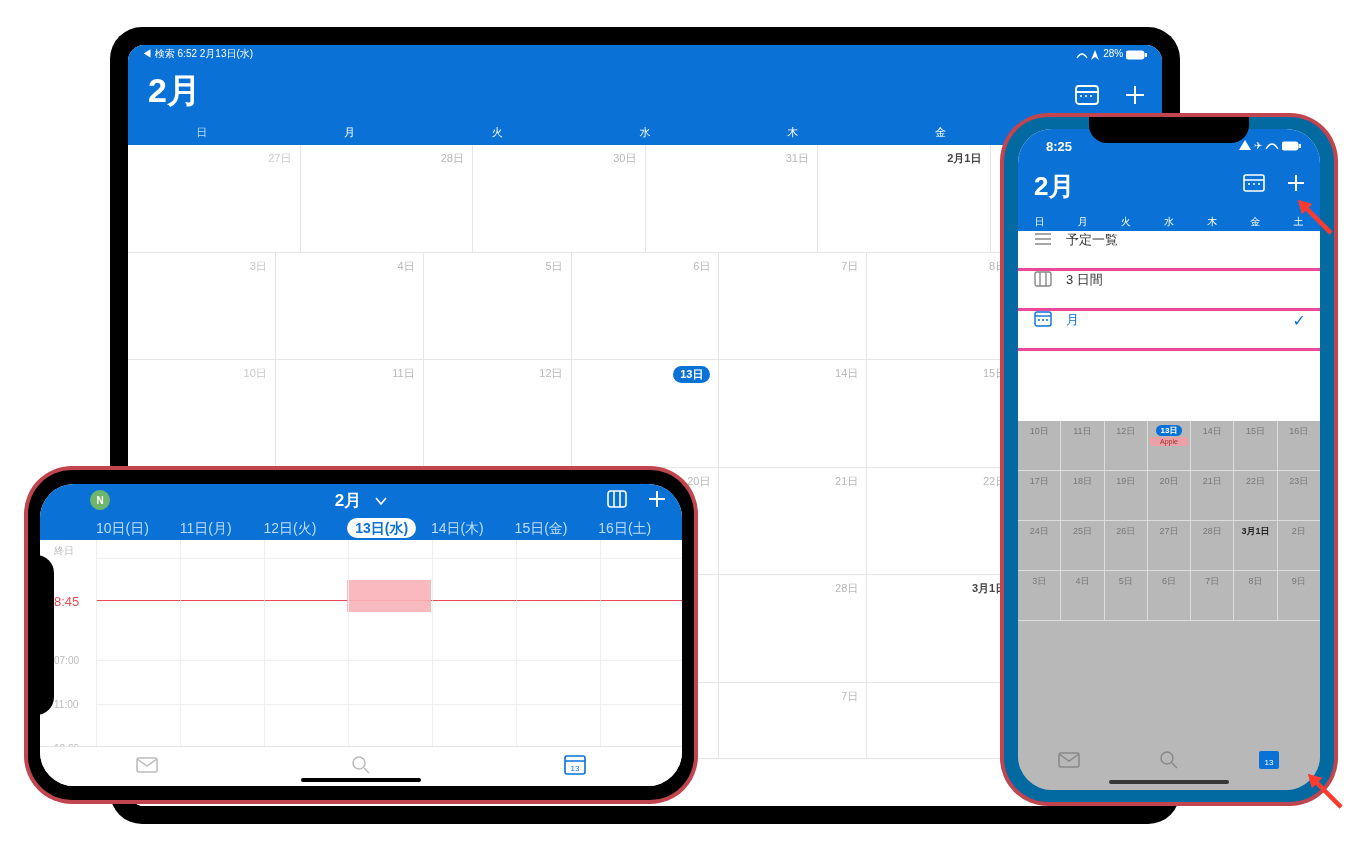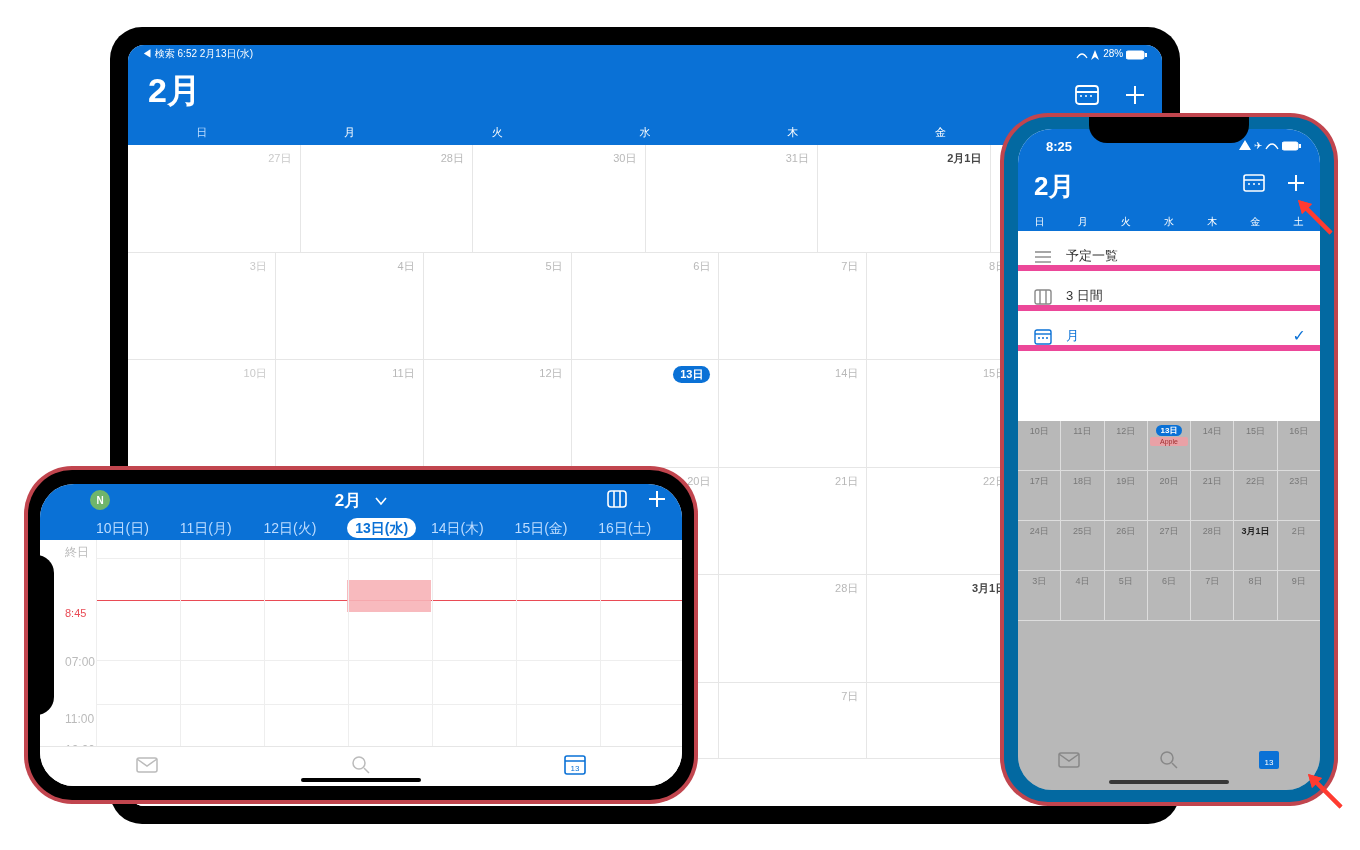--- a/index.html
+++ b/index.html
@@ -36,21 +36,21 @@
   #iphp .inner { background:#0369a1; border-radius:44px; width:100%; height:100%; position:relative;}
   #iphp .screen { left:14px; top:12px; right:14px; bottom:12px; border-radius:34px; }
   #iphp .notch { position:absolute; left:50%; transform:translateX(-50%); top:0; width:160px; height:26px; background:#000; border-radius:0 0 18px 18px; z-index:5;}
   #iphp .status { height:34px; background:#0a71d6; padding:0 18px;}
   #iphp .status .t { font-weight:600; font-size:13px; padding-left:10px;}
   #iphp .blue-bar.head { height:46px; display:flex; align-items:center; padding:0 16px; font-size:26px; font-weight:700;}
   #iphp .blue-bar.head .righti { position:absolute; right:12px; top:8px; display:flex; gap:18px;}
   #iphp .weekday-row { background:#0a71d6; height:22px;}
   #iphp .weekday-row > div { font-size:10px;}
   #iphp .menu { background:#fff; }
-  #iphp .menu .mi { height:40px; border-bottom:6px solid #ec4899; display:flex; align-items:flex-end; padding:0 14px; font-size:13px; color:#333; position:relative;}
+  #iphp .menu .mi { height:40px; border-bottom:3px solid #ec4899; display:flex; align-items:flex-start; padding:0 14px; font-size:13px; color:#333; position:relative;}
   #iphp .menu .mi .ic { width:22px; margin-right:12px; color:#888; display:flex; align-items:center; justify-content:center;}
   #iphp .menu .mi.sel { color:#0a71d6; }
   #iphp .menu .mi.sel .ic { color:#0a71d6;}
   #iphp .menu .mi .chk { position:absolute; right:14px; color:#0a71d6; font-size:16px;}
   #iphp .dim { background:rgba(0,0,0,0.28); position:absolute; left:0;right:0; }
   #iphp .gridp { display:flex; flex-direction:column; }
   #iphp .gridp .rp { height:50px; display:flex; border-bottom:1px solid #ddd;}
   #iphp .gridp .rp > div { flex:1; border-right:1px solid #ddd; font-size:9px; color:#777; text-align:center; padding-top:4px; position:relative;}
   #iphp .gridp .rp > div:last-child{border-right:none;}
   #iphp .gridp .rp > div.d { color:#222; font-weight:600;}
@@ -62,24 +62,24 @@
   #iphl .inner { background:#000; border-radius:44px; width:100%; height:100%; position:relative;}
   #iphl .screen { left:12px; top:14px; right:12px; bottom:14px; border-radius:34px; background:#fff;}
   #iphl .notch { position:absolute; left:0; top:50%; transform:translateY(-50%); width:26px; height:160px; background:#000; border-radius:0 18px 18px 0; z-index:5;}
   #iphl .blue-bar.head { height:32px; display:flex; align-items:center; justify-content:center; font-size:17px; font-weight:600; position:relative;}
   #iphl .blue-bar.head .av { position:absolute; left:50px; top:6px; width:20px; height:20px; background:#6fb56a; border-radius:50%; color:#fff; font-size:10px; display:flex; align-items:center;justify-content:center;}
   #iphl .blue-bar.head .righti { position:absolute; right:14px; top:4px; display:flex; gap:18px;}
   #iphl .dayrow { background:#0a71d6; height:24px; display:flex; padding-left:56px;}
   #iphl .dayrow > div { flex:1; text-align:left; font-size:14px; color:#bcdcff; line-height:24px;}
   #iphl .dayrow > div .sel { background:#fff; color:#0a71d6; border-radius:11px; padding:2px 8px; font-weight:600;}
   #iphl .tarea { position:relative; height:214px; overflow:hidden;}
-  #iphl .tarea .tlabel { position:absolute; left:14px; font-size:12px; color:#bbb;margin-left:11px;}
+  #iphl .tarea .tlabel { position:absolute; left:14px; font-size:10px; color:#bbb;}
   #iphl .tarea .hline { position:absolute; left:56px; right:0; height:1px; background:#eee;}
   #iphl .tarea .vline { position:absolute; top:0; bottom:0; width:1px; background:#eee;}
-  #iphl .tarea .now { position:absolute; left:25px; font-size:11px; color:#e94b55;margin-top:13px;}
+  #iphl .tarea .now { position:absolute; left:14px; font-size:13px; color:#e94b55;}
   #iphl .tarea .nowline { position:absolute; height:1px; background:#e94b55;}
   #iphl .tarea .ev { position:absolute; background:#f7b3b7; opacity:.9;}
   #iphl .footer { position:absolute; bottom:0;left:0;right:0;height:40px; border-top:1px solid #e6e6e6; display:flex; align-items:center; justify-content:space-around; background:#fff;}
   #iphl .hind { position:absolute; bottom:4px; left:50%; transform:translateX(-50%); width:120px; height:4px; background:#000; border-radius:3px;}
 
   
   .arr { position:absolute; color:#ff3b30; pointer-events:none;}
   .arr svg { filter: drop-shadow(0 0 0.5px #ff3b30);}
 </style>
 </head>
@@ -233,21 +233,21 @@
         </div>
       <div class="tarea">
         <span class="tlabel" style="top:4px">終日</span>
         <div class="hline" style="top:18px"></div>
         <span class="now" style="top:54px">8:45</span>
         <div class="nowline" style="top:60px; left:56px; right:0;"></div>
         <div class="ev" style="top:40px; left:307px; width:84px; height:32px;"></div>
         <div id="iphl-hours">
             <span class="tlabel" style="top: 115px;">07:00</span>
             <div class="hline" style="top: 120px;"></div>
-            <span class="tlabel" style="top: 172px;">11:00</span>
+            <span class="tlabel" style="top: 159px;">11:00</span>
             <div class="hline" style="top: 164px;"></div>
             <span class="tlabel" style="top: 203px;">12:00</span>
             <div class="hline" style="top: 208px;"></div>
           </div>
         <div id="iphl-vlines">
             <div class="vline" style="left: 56px;"></div>
             <div class="vline" style="left: 140px;"></div>
             <div class="vline" style="left: 224px;"></div>
             <div class="vline" style="left: 308px;"></div>
             <div class="vline" style="left: 392px;"></div>

